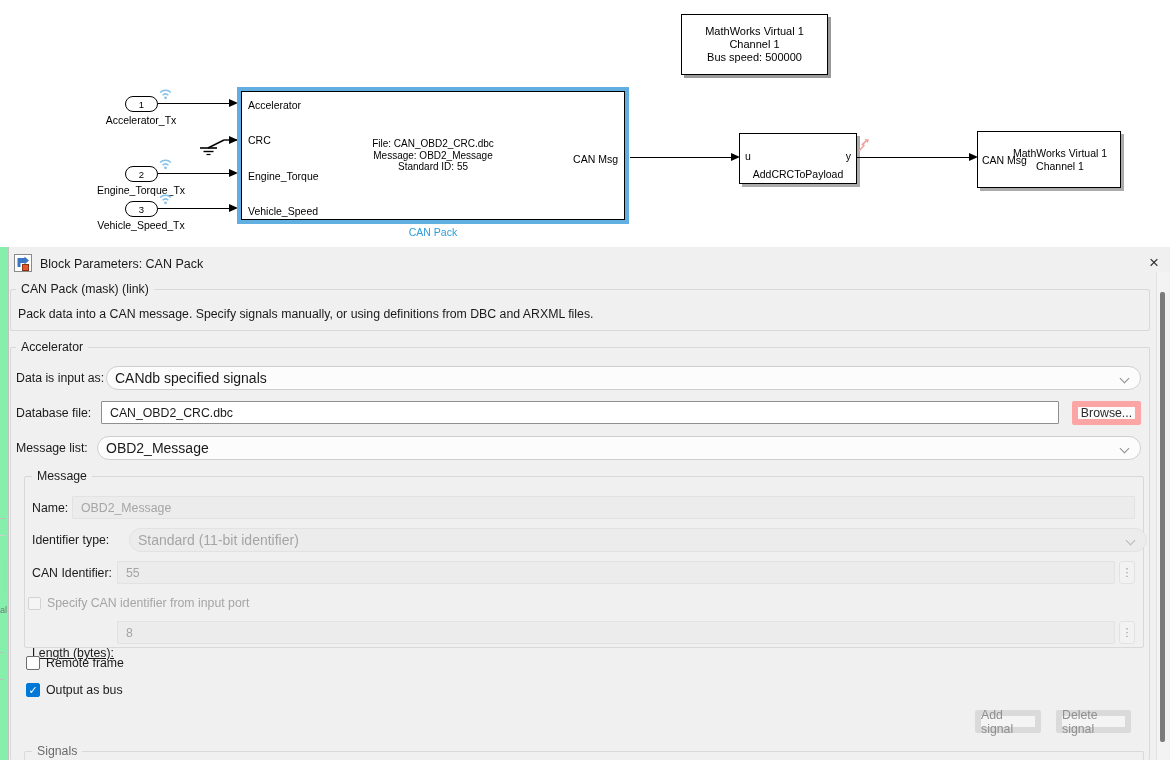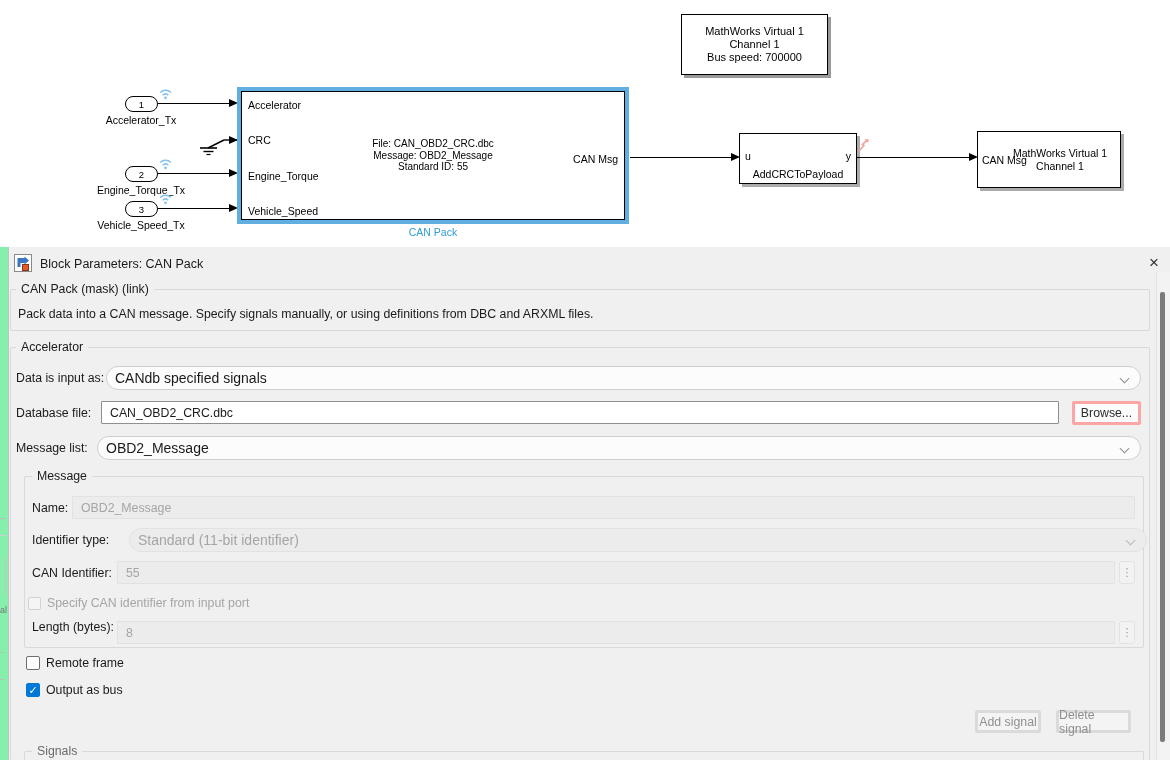--- a/index.html
+++ b/index.html
@@ -56,21 +56,21 @@
   .row-label { position:absolute; font-size:12.3px; color:#1a1a1a; }
   .field { position:absolute; font-size:12.3px; color:#1a1a1a; background:#fff;
     border:1px solid #8f8f8f; border-radius:1px; padding:0 8px; display:flex; align-items:center; }
   .combo { position:absolute; font-size:14px; color:#1a1a1a; background:#fcfcfc;
     border:1px solid #cfcfcf; border-radius:12px; padding:0 8px; display:flex; align-items:center; }
   .combo .chev, .field .chev { position:absolute; right:12px; top:8px; width:7px; height:7px;
     border-right:1.6px solid #8f8f8f; border-bottom:1.6px solid #8f8f8f; transform:rotate(45deg); }
   .disabled-ctl { background:#ececec !important; border:1px solid #e2e2e2 !important; color:#a5a5a5 !important; }
   .disabled-ctl .chev { border-color:#b9b9b9; }
 
-  .btn { position:absolute; background:#fcfcfc; border:3px solid #fca5a5; border-radius:2px;
+  .btn { position:absolute; background:#fcfcfc; border:6px solid #fca5a5; border-radius:2px;
     font-size:12.3px; color:#2b2b2b; display:flex; align-items:center; justify-content:center; cursor:pointer; }
   .btn.dim { background:#f4f4f4; border-color:#dadada; color:#8f8f8f; }
 
   .dots-btn { position:absolute; width:16px; height:23px; background:#f2f2f2; border:1px solid #e2e2e2;
     border-radius:3px; color:#9a9a9a; font-size:11px; display:flex; align-items:center; justify-content:center; }
 
   .cb-box { position:absolute; width:14px; height:14px; border:1px solid #6e6e6e; background:#fff; border-radius:2px; }
   .cb-box.dis { width:13px; height:13px; border:1px solid #d2d2d2; background:#f5f5f5; }
   .cb-box.checked { background:#0078d7; border-color:#0078d7; color:#fff; font-size:11px;
     display:flex; align-items:center; justify-content:center; line-height:13px; }
@@ -83,21 +83,21 @@
     background:#7b7b7b; border-radius:2px; }
 </style>
 </head>
 <body>
 
 <div id="app">
 
   <div class="blk-annotation">
     <div>MathWorks Virtual 1</div>
     <div>Channel 1</div>
-    <div>Bus speed: 700000</div>
+    <div>Bus speed: 500000</div>
   </div>
 
   <div class="oval-port" style="left:125px;top:96px;">
     <span>1</span>
   </div>
   <div class="port-label" style="left:71px;top:114px;">Accelerator_Tx</div>
   <svg class="badge" style="left:158px;top:86px;" viewBox="0 0 14 13">
     <path d="M2 6 A 7 7 0 0 1 12 6" stroke="#85c1e9" fill="none" stroke-width="1.5"></path>
     <path d="M4.3 8.6 A 4 4 0 0 1 9.7 8.6" stroke="#85c1e9" fill="none" stroke-width="1.5"></path>
     <circle cx="7" cy="11" r="1.3" fill="#85c1e9"></circle>
@@ -241,21 +241,21 @@
 
   <div class="row-label" style="left:32px;top:566px;">CAN Identifier:</div>
   <div class="field disabled-ctl" style="left:117px;top:561px;width:998px;height:23px;">
     <span>55</span>
   </div>
   <div class="dots-btn" style="left:1119px;top:561px;">⋮</div>
 
   <div class="cb-box dis" style="left:28px;top:597px;"></div>
   <div class="cb-label dis" style="left:47px;top:596px;">Specify CAN identifier from input port</div>
 
-  <div class="row-label" style="left:32px;top:620px;">Length (bytes):</div>
+  <div class="row-label" style="left:32px;top:646px;text-decoration:underline;">Length (bytes):</div>
   <div class="field disabled-ctl" style="left:117px;top:621px;width:998px;height:23px;">
     <span>8</span>
   </div>
   <div class="dots-btn" style="left:1119px;top:621px;">⋮</div>
 
   <div class="cb-box" style="left:26px;top:656px;"></div>
   <div class="cb-label" style="left:46px;top:656px;">Remote frame</div>
 
   <div class="cb-box checked" style="left:26px;top:683px;">
     <span>✓</span>

